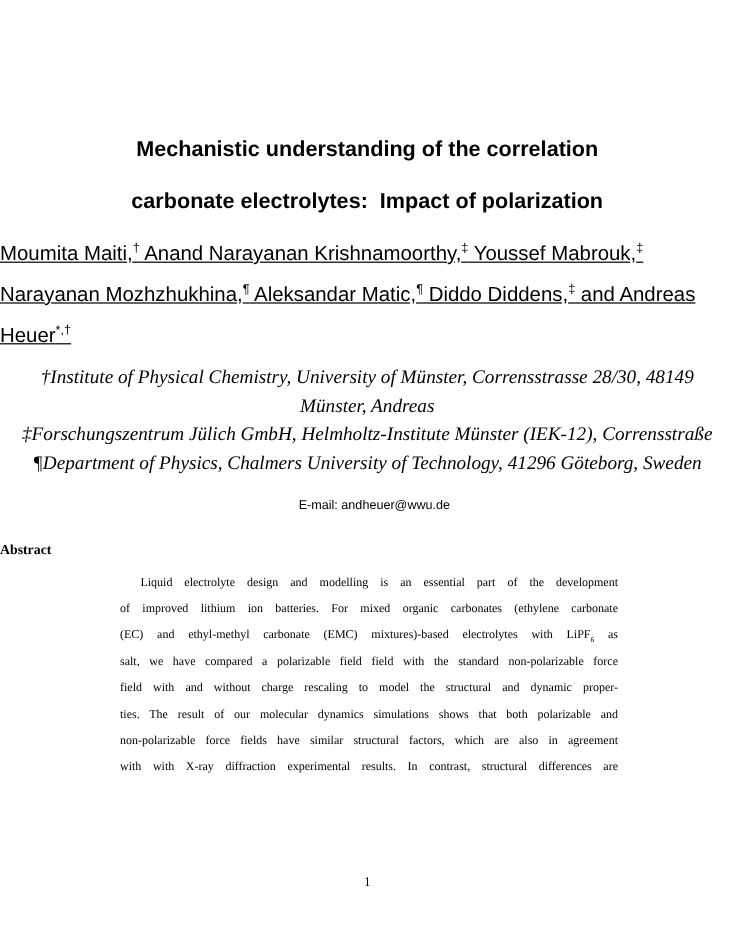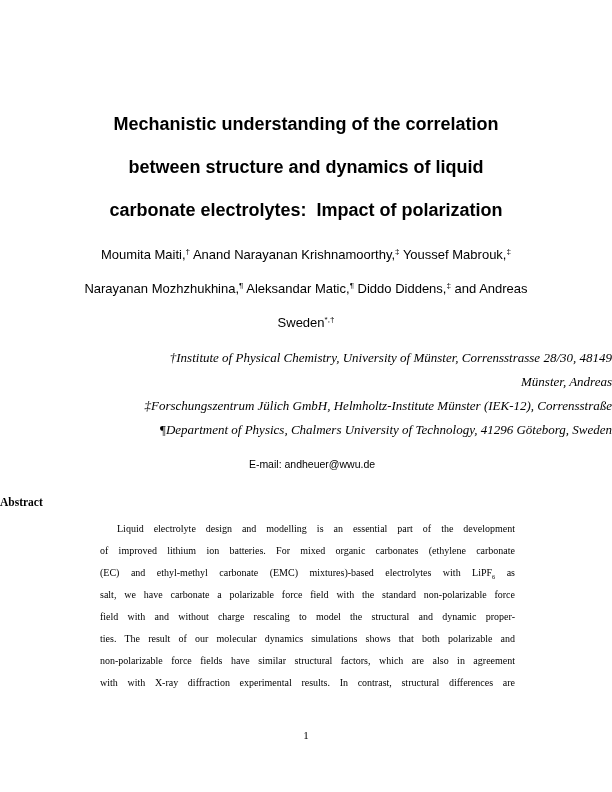--- a/index.html
+++ b/index.html
@@ -21,30 +21,31 @@
     margin-top: 103px;
     text-align: center;
     font-family: "Liberation Sans", sans-serif;
     font-weight: bold;
     font-size: 18px;
     line-height: 43px;
   }
   .title .line { white-space: pre; }
   .authors {
     margin-top: 6px;
-    text-align: center;
+    text-align: left;
     font-family: "Liberation Sans", sans-serif;
-    font-size: 13px;
+    font-size: 17px;
     line-height: 34px;
+    text-decoration: underline;
   }
   .affiliations {
     margin-top: 6px;
-    text-align: right;
+    text-align: center;
     font-style: italic;
-    font-size: 13px;
+    font-size: 16px;
     line-height: 24px;
   }
   .email {
     margin-top: 14px;
     text-align: center;
     font-family: "Liberation Sans", sans-serif;
     font-size: 10.5px;
     line-height: 16px;
     padding-left: 12px;
   }
@@ -75,40 +76,39 @@
     text-align: center;
     font-size: 11px;
   }
 </style>
 </head>
 <body>
 
 <div class="page">
   <div class="title">
       <div class="line"><span>Mechanistic understanding of the correlation</span></div>
-      <div class="line"><span>between structure and dynamics of liquid</span></div>
       <div class="line"><span>carbonate electrolytes:  Impact of polarization</span></div>
     </div>
   <div class="authors">
       <div class="line"><span>Moumita Maiti,</span><sup>†</sup><span> Anand Narayanan Krishnamoorthy,</span><sup>‡</sup><span> Youssef Mabrouk,</span><sup>‡</sup></div>
       <div class="line"><span>Narayanan Mozhzhukhina,</span><sup>¶</sup><span> Aleksandar Matic,</span><sup>¶</sup><span> Diddo Diddens,</span><sup>‡</sup><span> and Andreas</span></div>
-      <div class="line"><span>Sweden</span><sup>*,†</sup></div>
+      <div class="line"><span>Heuer</span><sup>*,†</sup></div>
     </div>
   <div class="affiliations">
       <div class="line"><span>†Institute of Physical Chemistry, University of Münster, Corrensstrasse 28/30, 48149</span></div>
       <div class="line"><span>Münster, Andreas</span></div>
       <div class="line"><span>‡Forschungszentrum Jülich GmbH, Helmholtz-Institute Münster (IEK-12), Corrensstraße</span></div>
       <div class="line"><span>¶Department of Physics, Chalmers University of Technology, 41296 Göteborg, Sweden</span></div>
     </div>
   <div class="email">E-mail: andheuer@wwu.de</div>
   <div class="abstract-heading">Abstract</div>
   <div class="abstract">
       <div class="line indent"><span>Liquid electrolyte design and modelling is an essential part of the development</span></div>
       <div class="line"><span>of improved lithium ion batteries. For mixed organic carbonates (ethylene carbonate</span></div>
       <div class="line"><span>(EC) and ethyl-methyl carbonate (EMC) mixtures)-based electrolytes with LiPF</span><sub>6</sub><span> as</span></div>
-      <div class="line"><span>salt, we have carbonate a polarizable force field with the standard non-polarizable force</span></div>
+      <div class="line"><span>salt, we have compared a polarizable field field with the standard non-polarizable force</span></div>
       <div class="line"><span>field with and without charge rescaling to model the structural and dynamic proper-</span></div>
       <div class="line"><span>ties. The result of our molecular dynamics simulations shows that both polarizable and</span></div>
       <div class="line"><span>non-polarizable force fields have similar structural factors, which are also in agreement</span></div>
       <div class="line"><span>with with X-ray diffraction experimental results. In contrast, structural differences are</span></div>
     </div>
   <div class="page-number">1</div>
 </div>
 
 </body></html>

